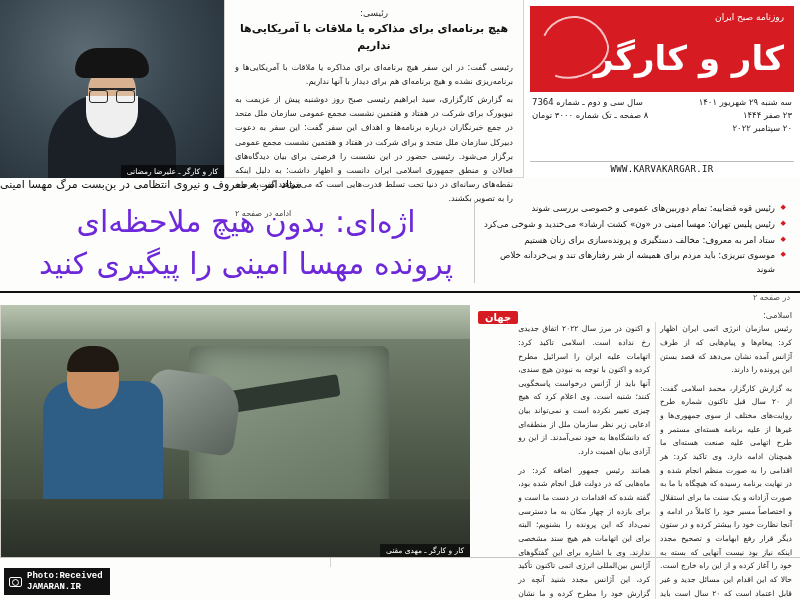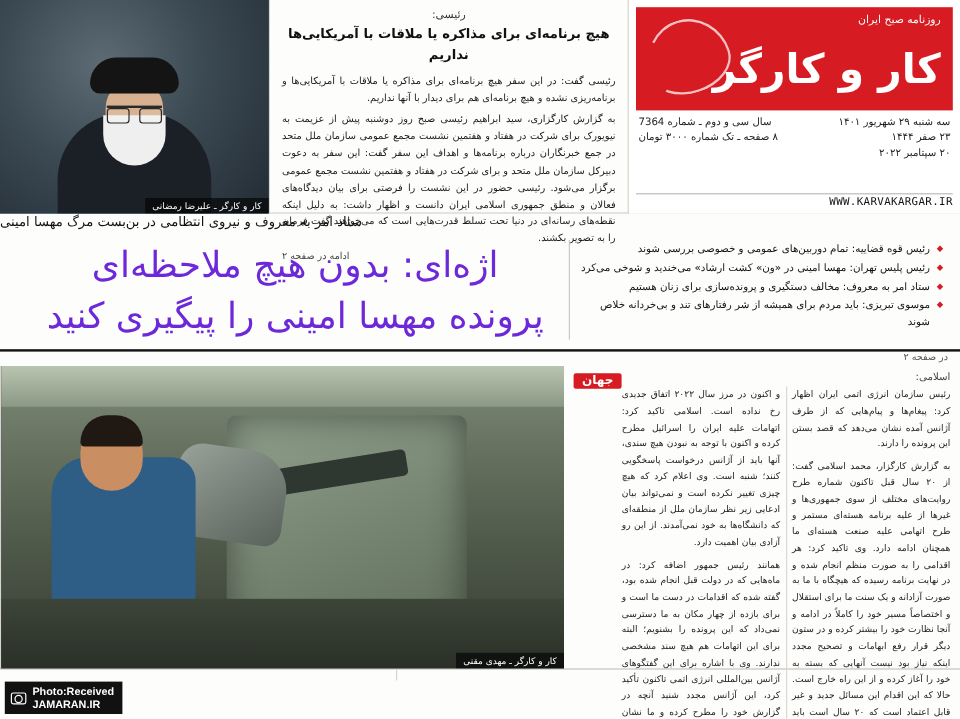--- a/index.html
+++ b/index.html
@@ -80,20 +80,21 @@
     flex-direction: row;
     justify-content: space-between;
     padding: 4px 2px 0 2px;
     font-size: 8.5px;
     color: #222;
     line-height: 1.55;
   }
   .mast-info .col { text-align: right; }
   .mast-info .col.left { text-align: left; direction: rtl; }
   .mast-url {
+    text-align: center;
     font-size: 9px;
     color: #111;
     letter-spacing: 0.3px;
     border-top: 1px solid #bbb;
     margin-top: 2px;
     padding-top: 2px;
     font-family: "DejaVu Sans Mono", "Liberation Mono", monospace;
   }
 
   
@@ -133,21 +134,21 @@
     text-align: left;
     margin-top: auto;
   }
 
   
   .top-photo {
     width: 224px;
     height: 178px;
     position: relative;
     overflow: hidden;
-    background: #0c4a6e;
+    background: #4d7c0f;
   }
   .photo-caption {
     position: absolute;
     bottom: 0; right: 0;
     background: rgba(0,0,0,0.62);
     color: #fff;
     font-size: 7.5px;
     padding: 2px 6px;
     max-width: 100%;
   }
@@ -284,21 +285,21 @@
     bottom: 4px;
     background: #111;
     color: #fff;
     font-size: 9px;
     padding: 3px 7px 3px 5px;
     display: flex;
     flex-direction: row;
     align-items: center;
     gap: 5px;
     direction: ltr;
-    font-family: Liberation Sans, sans-serif;
+    font-family: Liberation Mono, monospace;
     z-index: 30;
   }
   .watermark .cam {
     width: 13px; height: 10px;
     border: 1.4px solid #fff;
     border-radius: 2px;
     position: relative;
     flex: none;
   }
   .watermark .cam:before {

